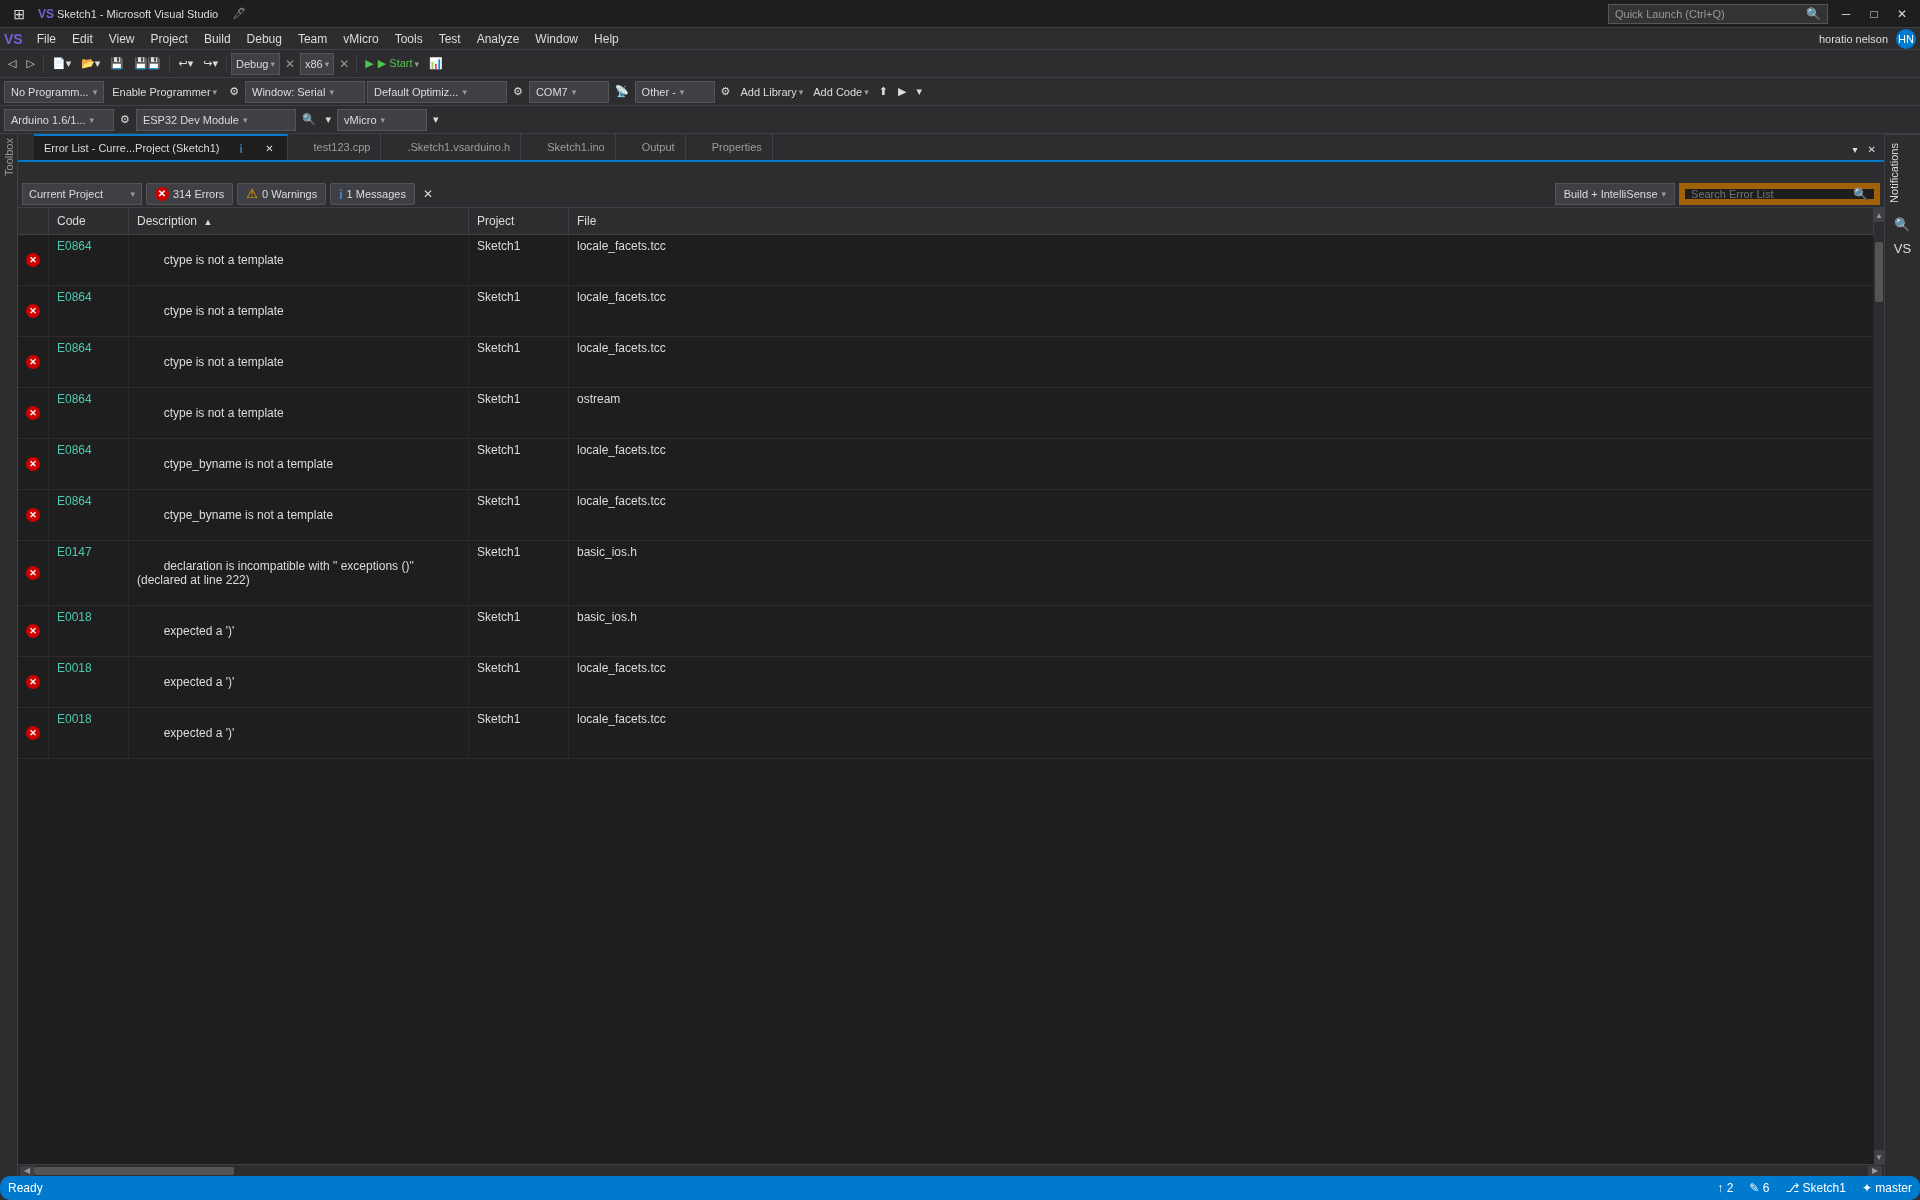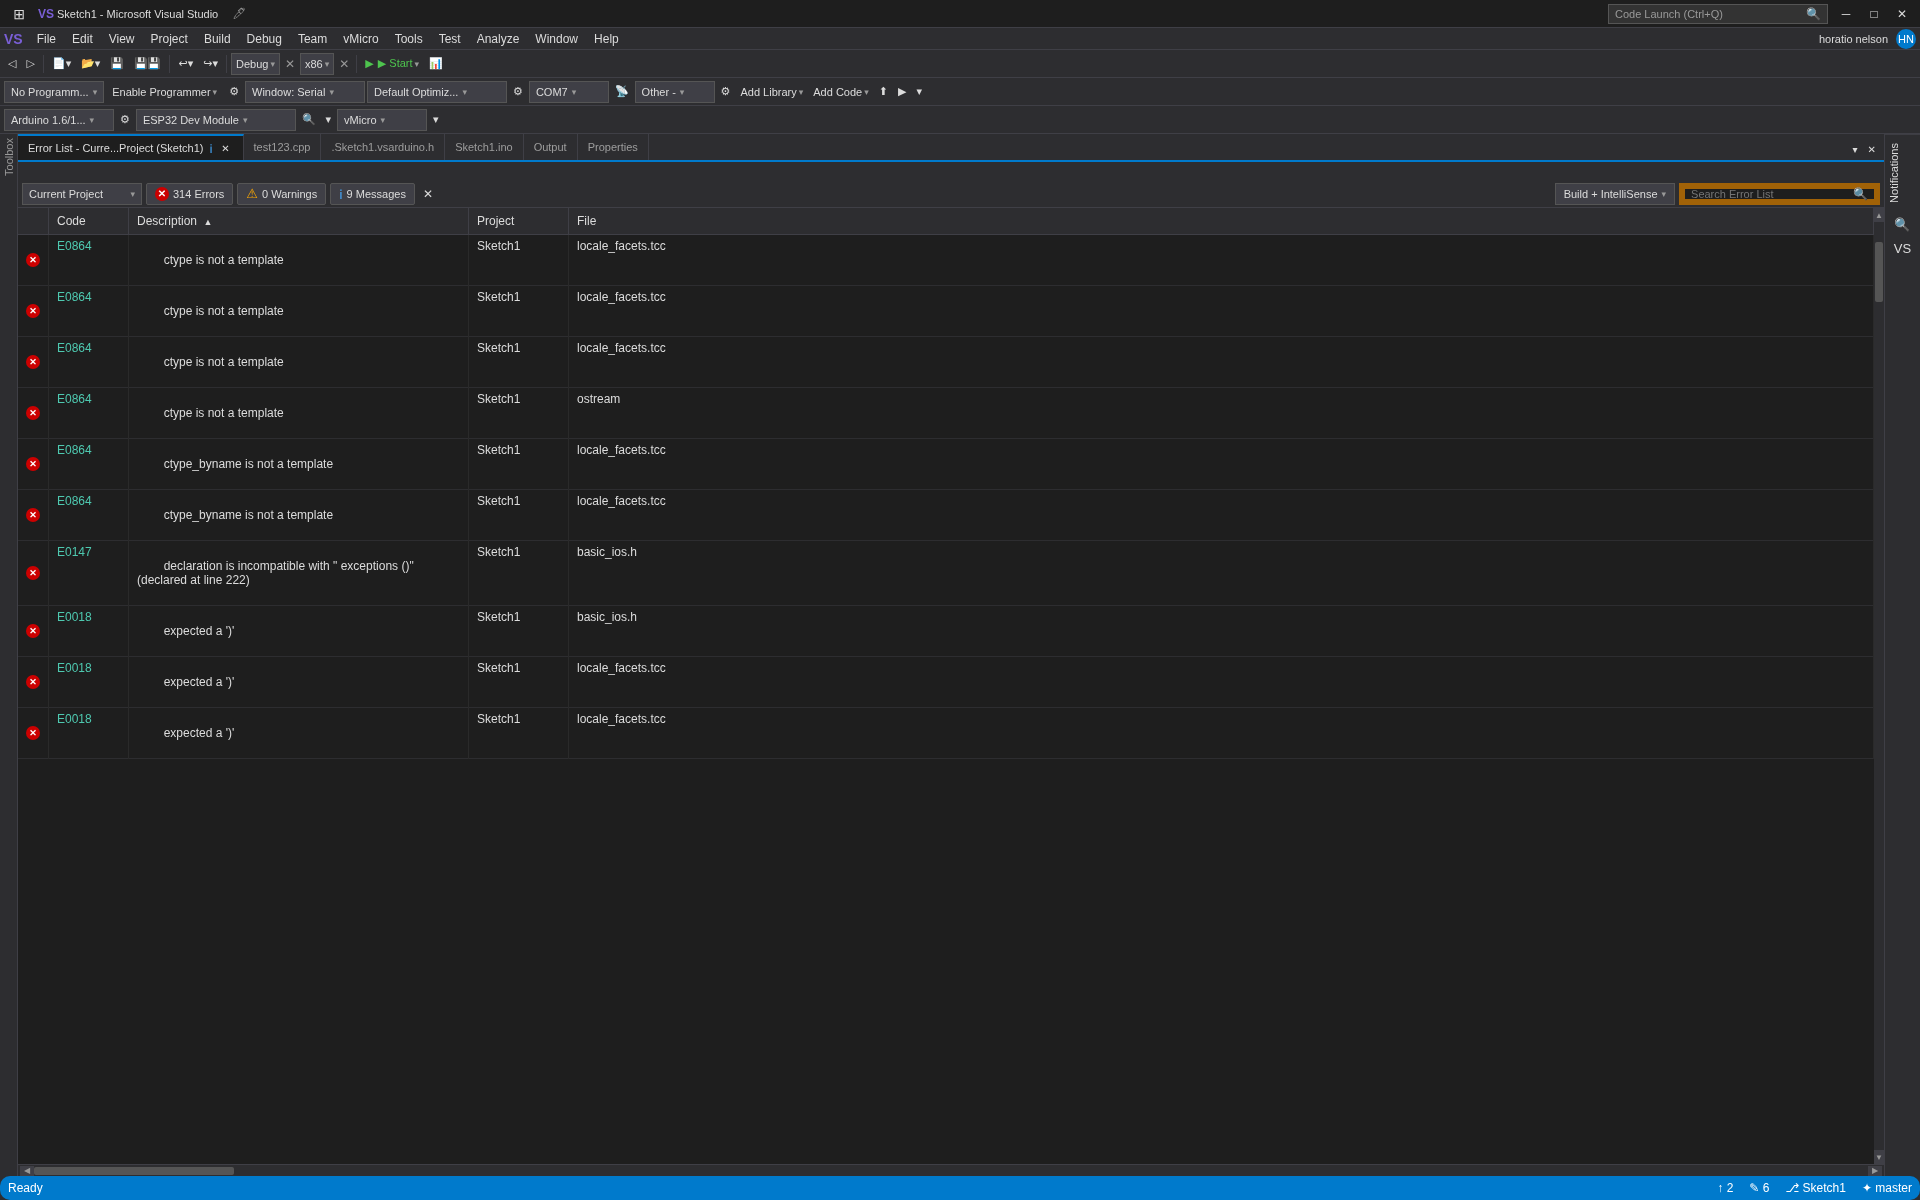--- a/index.html
+++ b/index.html
@@ -131,27 +131,28 @@
       align-items: flex-end;
       padding: 0 0 0 0;
       border-bottom: 2px solid #007acc;
       overflow: hidden;
     }
     .tab {
       height: 26px;
       padding: 0 10px;
       display: flex;
       align-items: center;
-      gap: 6px;
+      gap: 20px;
       cursor: pointer;
       font-size: 11px;
       color: #9d9d9d;
       background: #2d2d30;
       border-right: 1px solid #3f3f46;
       white-space: nowrap;
+      margin-left: 16px;
     }
     .tab.active {
       background: #1e1e1e;
       color: #dcdcdc;
       border-top: 2px solid #007acc;
     }
     .tab-close {
       width: 14px;
       height: 14px;
       display: flex;
@@ -380,21 +381,21 @@
     <div style="height:22px;padding:0 6px;display:flex;align-items:center;border-radius:2px;cursor:pointer;font-size:11px;color:#dcdcdc;gap:3px;">
       <span style="color:#7a5fd6;font-weight:bold;font-size:12px;">VS</span>
       <span>Sketch1 - Microsoft Visual Studio</span>
     </div>
     <div style="height:22px;padding:0 6px;display:flex;align-items:center;border-radius:2px;cursor:pointer;font-size:11px;color:#999;">
       <span>🖊</span>
     </div>
   </div>
   <div style="display:flex;align-items:center;gap:8px;">
     <div style="height:20px;width:220px;background:#333;border:1px solid #555;display:flex;align-items:center;padding:0 6px;gap:4px;">
-      <span style="color:#999;font-size:11px;">Code Launch (Ctrl+Q)</span>
+      <span style="color:#999;font-size:11px;">Quick Launch (Ctrl+Q)</span>
       <span style="margin-left:auto;color:#999;">🔍</span>
     </div>
     <span style="width:20px;height:20px;display:flex;align-items:center;justify-content:center;cursor:pointer;color:#dcdcdc;font-size:12px;">─</span>
     <span style="width:20px;height:20px;display:flex;align-items:center;justify-content:center;cursor:pointer;color:#dcdcdc;font-size:12px;">□</span>
     <span style="width:20px;height:20px;display:flex;align-items:center;justify-content:center;cursor:pointer;color:#dcdcdc;font-size:12px;">✕</span>
   </div>
 </div>
 
 <div class="menu-bar">
   <span style="color:#7a5fd6;font-weight:bold;font-size:14px;margin-right:6px;">VS</span>
@@ -552,21 +553,21 @@
       <div class="error-count-btn errors">
         <span style="width:14px;height:14px;background:#c00;border-radius:50%;display:inline-flex;align-items:center;justify-content:center;color:white;font-size:10px;font-weight:bold;">✕</span>
         <span>314 Errors</span>
       </div>
       <div class="error-count-btn warnings">
         <span style="color:#fa0;font-size:13px;">⚠</span>
         <span>0 Warnings</span>
       </div>
       <div class="error-count-btn messages">
         <span style="color:#4af;font-size:13px;">ℹ</span>
-        <span>9 Messages</span>
+        <span>1 Messages</span>
       </div>
       <button class="toolbar-btn" style="font-size:12px;">✕</button>
       <div class="build-dropdown" style="margin-left:auto;">
         <span>Build + IntelliSense</span>
         <span class="chevron">▾</span>
       </div>
       <div class="search-box">
         <input type="text" placeholder="Search Error List" style="">
         <span style="color:#999;font-size:12px;">🔍</span>
       </div>

